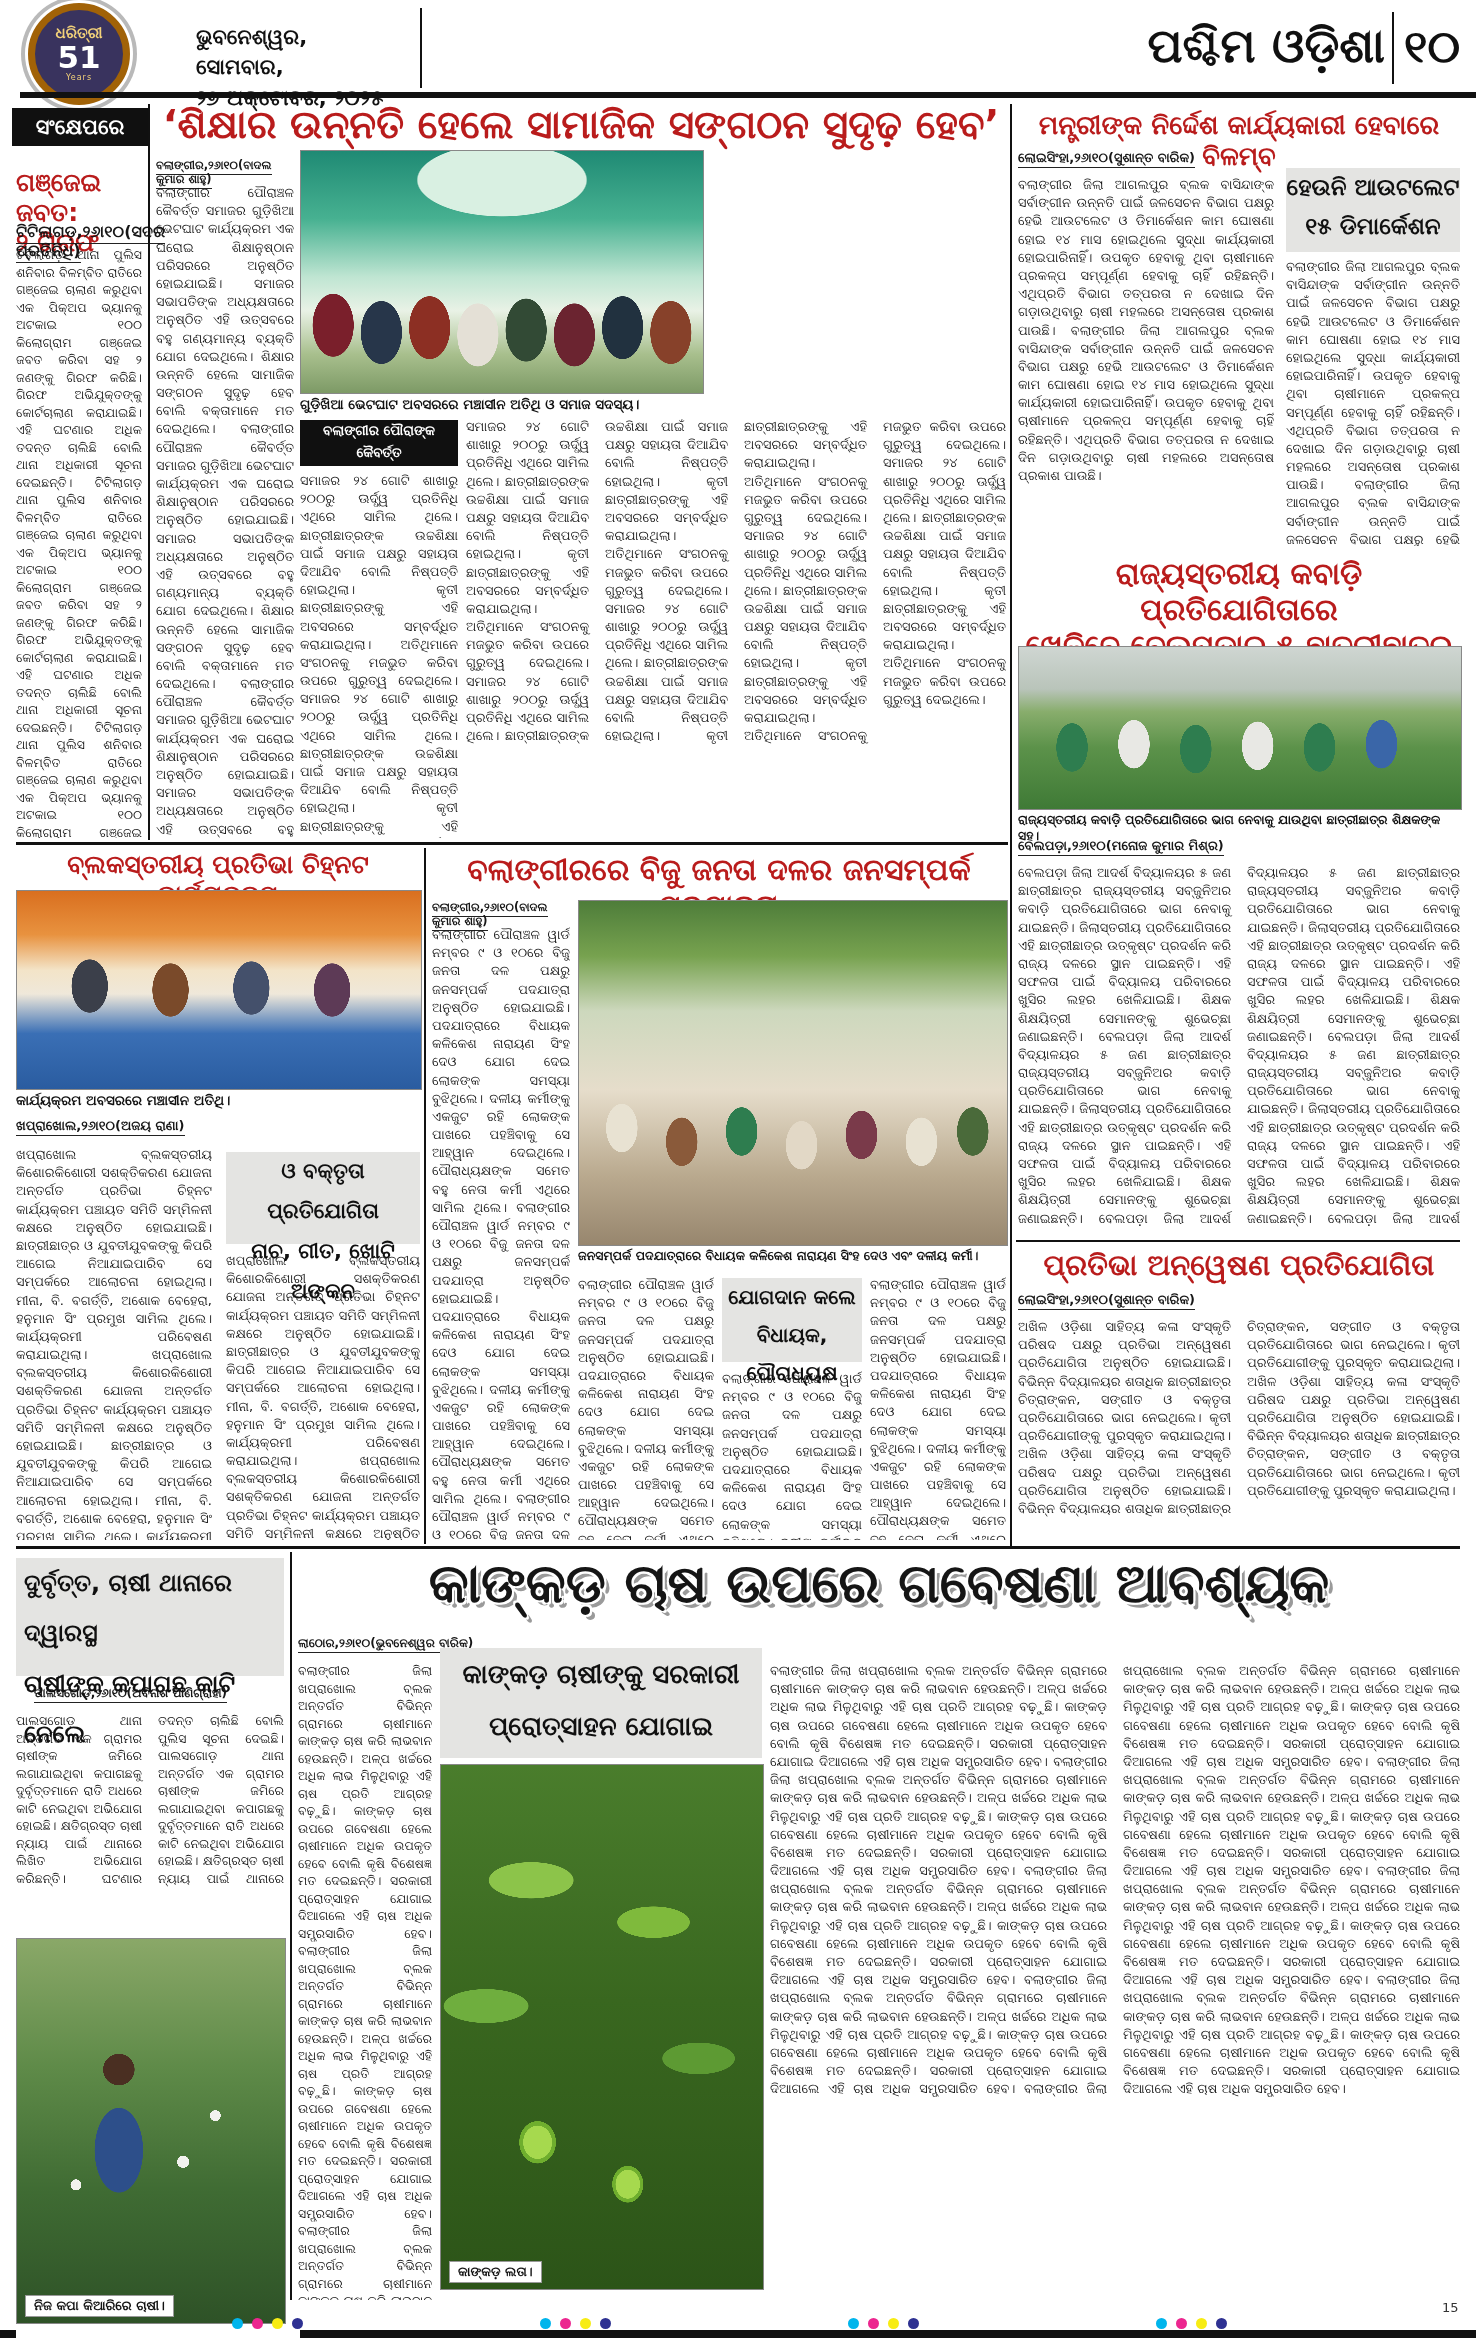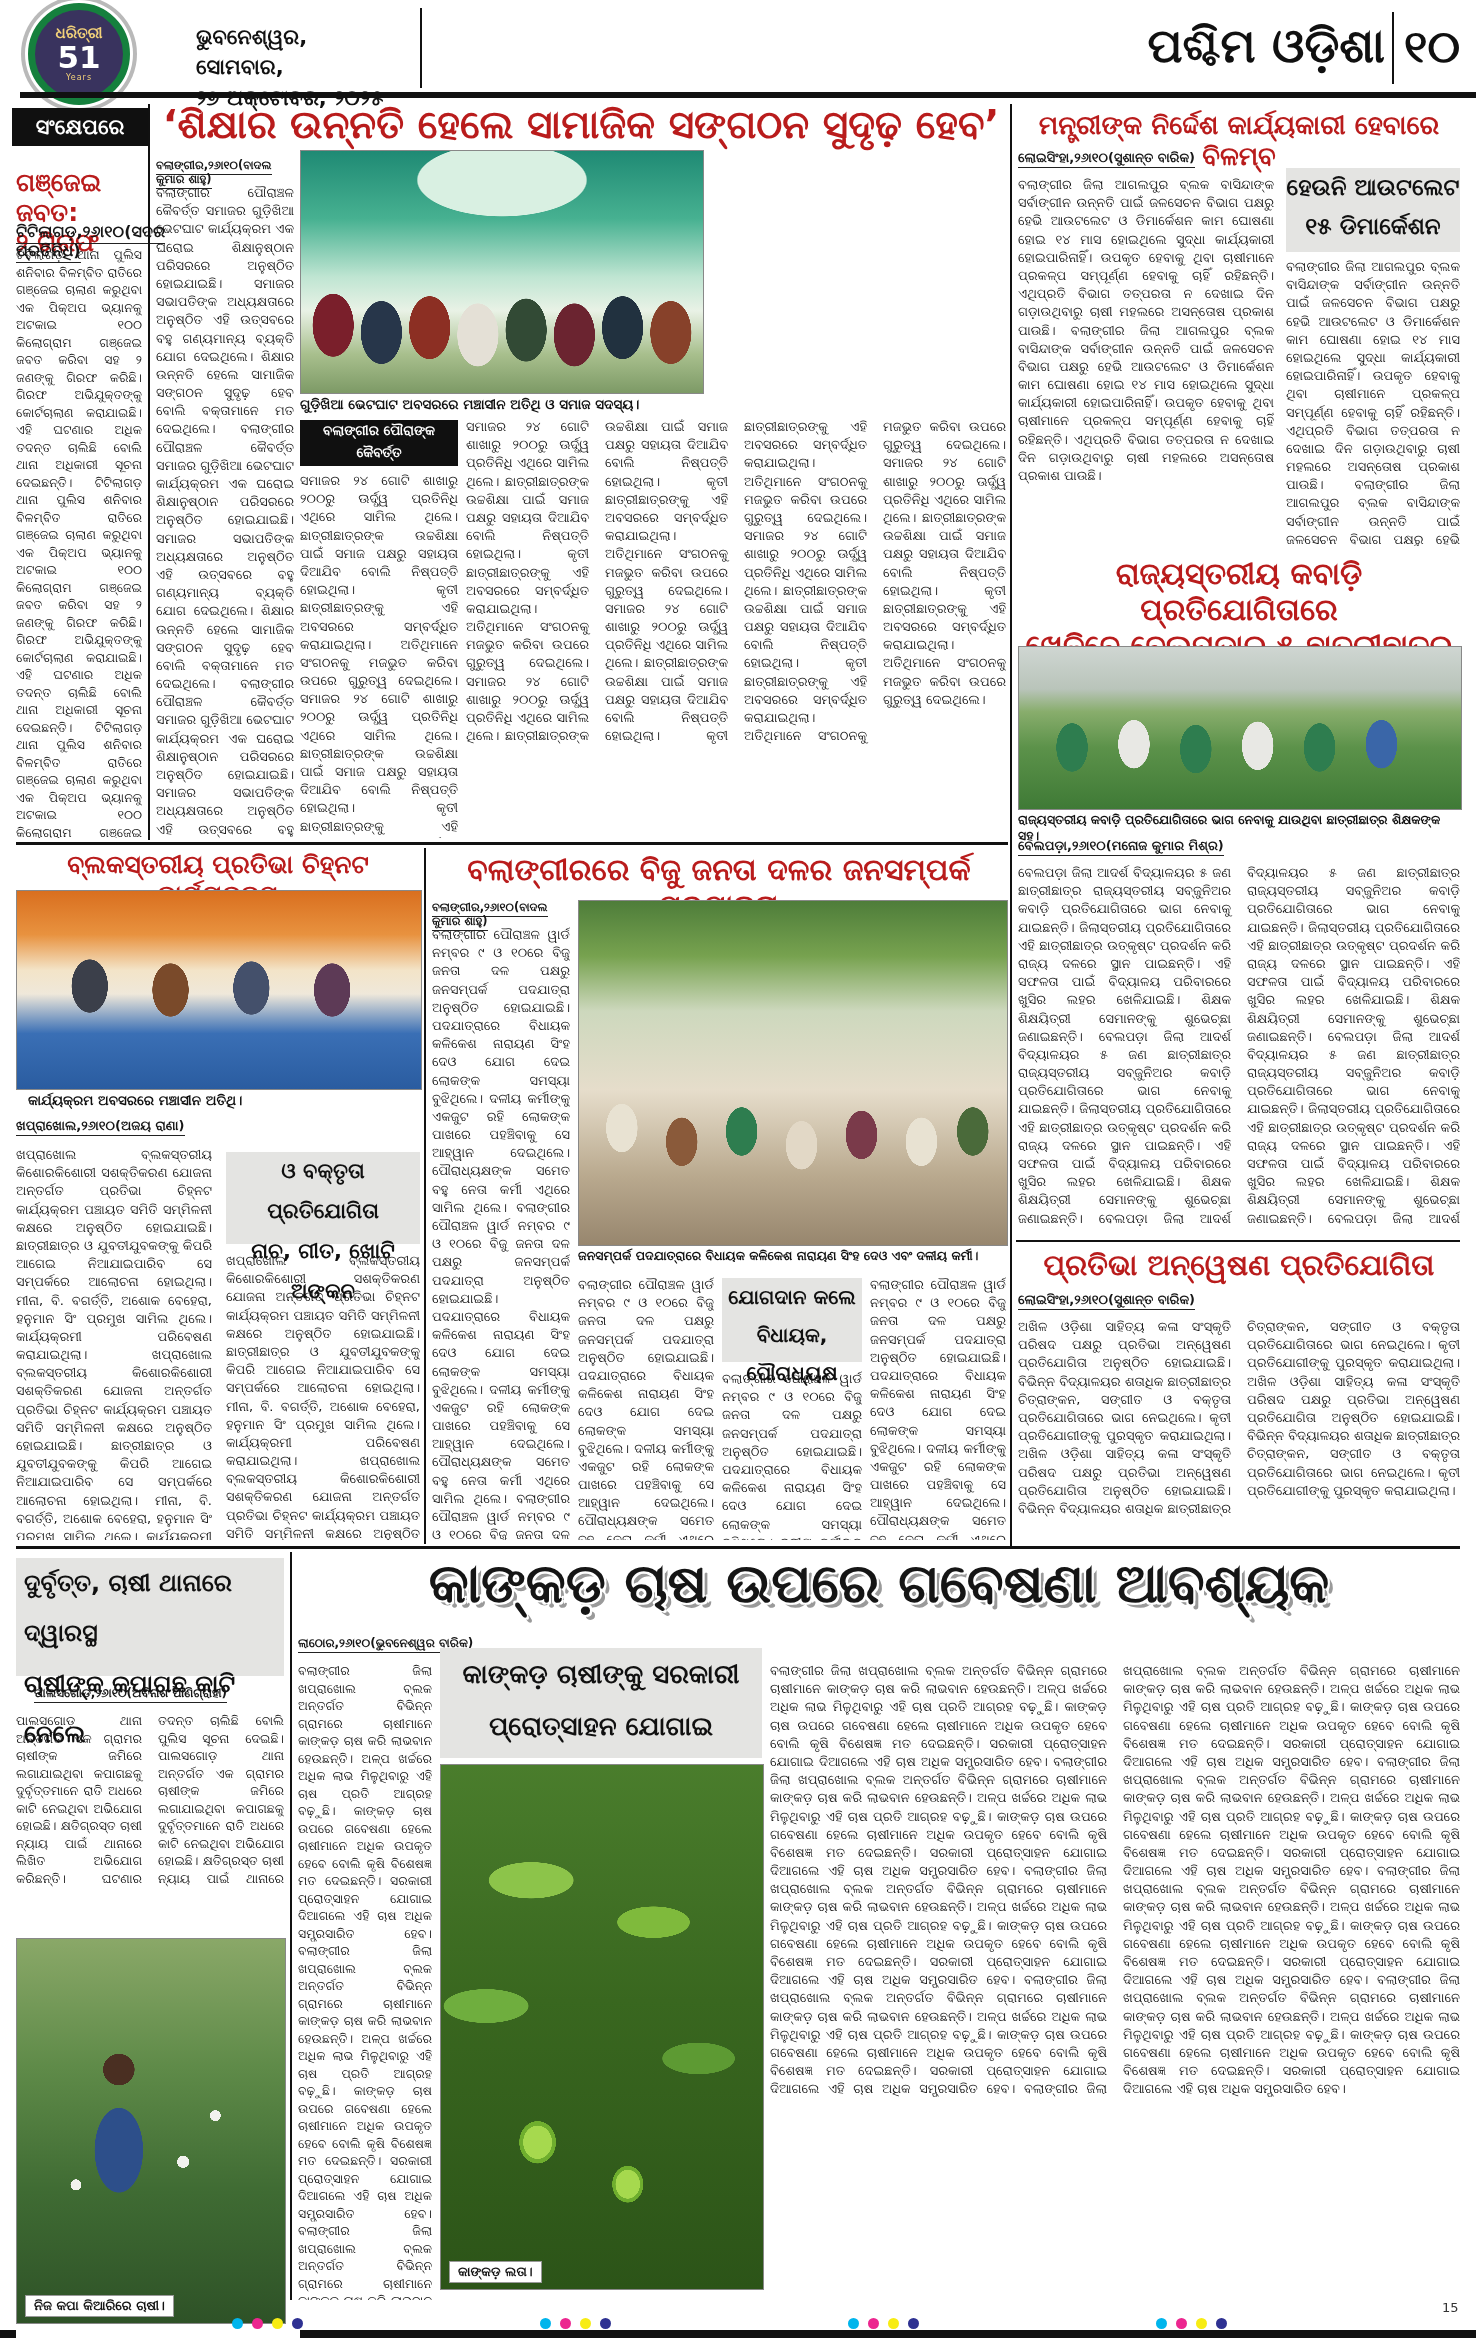--- a/index.html
+++ b/index.html
@@ -3,21 +3,21 @@
 <meta charset="utf-8">
 <style>
   html,body{margin:0;padding:0;background:#f2f2f0;}
   .page{position:relative;width:1476px;height:2339px;background:#ffffff;
         font-family:"DejaVu Sans",sans-serif;color:#111;overflow:hidden;}
   .abs{position:absolute;}
   .rule-h{background:#111;}
   .rule-v{background:#111;width:2px;}
   
   .badge{width:88px;height:88px;border-radius:50%;background:#39335e;
-         border:7px solid #15803d;box-shadow:0 0 0 3px #fff,0 0 0 7px #b9b9b9;
+         border:7px solid #a16207;box-shadow:0 0 0 3px #fff,0 0 0 7px #b9b9b9;
          display:flex;flex-direction:column;align-items:center;justify-content:center;}
   .badge .b1{color:#f3d27a;font-size:15px;font-weight:bold;line-height:1;}
   .badge .b2{color:#fff;font-size:31px;font-weight:bold;line-height:1.05;}
   .badge .b3{color:#f3d27a;font-size:8px;letter-spacing:1px;line-height:1;}
   .dateline{font-size:21px;font-weight:bold;line-height:1.45;color:#121212;}
   .section-title{font-size:47px;font-weight:bold;letter-spacing:0px;color:#101010;}
   .pageno-odia{font-size:45px;font-weight:bold;color:#101010;}
   
   .bodytxt{font-size:13px;line-height:1.4;text-align:justify;overflow:hidden;color:#141414;}
   .byline{font-size:13px;font-weight:bold;color:#161616;}
@@ -161,21 +161,21 @@
 
   <div>
     <div class="abs headline" style="left:1018px;top:1248px;width:442px;font-size:29px;text-align:center;">ପ୍ରତିଭା ଅନ୍ୱେଷଣ ପ୍ରତିଯୋଗିତା</div>
     <div class="abs byline" style="left:1018px;top:1292px;width:250px;"><u>ଲୋଇସିଂହା,୨୬ା୧୦(ସୁଶାନ୍ତ ବାରିକ)</u></div>
     <div class="abs bodytxt cols2" style="left:1018px;top:1318px;width:442px;height:222px;">ଅଖିଳ ଓଡ଼ିଶା ସାହିତ୍ୟ କଳା ସଂସ୍କୃତି ପରିଷଦ ପକ୍ଷରୁ ପ୍ରତିଭା ଅନ୍ୱେଷଣ ପ୍ରତିଯୋଗିତା ଅନୁଷ୍ଠିତ ହୋଇଯାଇଛି। ବିଭିନ୍ନ ବିଦ୍ୟାଳୟର ଶତାଧିକ ଛାତ୍ରୀଛାତ୍ର ଚିତ୍ରାଙ୍କନ, ସଙ୍ଗୀତ ଓ ବକ୍ତୃତା ପ୍ରତିଯୋଗିତାରେ ଭାଗ ନେଇଥିଲେ। କୃତୀ ପ୍ରତିଯୋଗୀଙ୍କୁ ପୁରସ୍କୃତ କରାଯାଇଥିଲା। ଅଖିଳ ଓଡ଼ିଶା ସାହିତ୍ୟ କଳା ସଂସ୍କୃତି ପରିଷଦ ପକ୍ଷରୁ ପ୍ରତିଭା ଅନ୍ୱେଷଣ ପ୍ରତିଯୋଗିତା ଅନୁଷ୍ଠିତ ହୋଇଯାଇଛି। ବିଭିନ୍ନ ବିଦ୍ୟାଳୟର ଶତାଧିକ ଛାତ୍ରୀଛାତ୍ର ଚିତ୍ରାଙ୍କନ, ସଙ୍ଗୀତ ଓ ବକ୍ତୃତା ପ୍ରତିଯୋଗିତାରେ ଭାଗ ନେଇଥିଲେ। କୃତୀ ପ୍ରତିଯୋଗୀଙ୍କୁ ପୁରସ୍କୃତ କରାଯାଇଥିଲା। ଅଖିଳ ଓଡ଼ିଶା ସାହିତ୍ୟ କଳା ସଂସ୍କୃତି ପରିଷଦ ପକ୍ଷରୁ ପ୍ରତିଭା ଅନ୍ୱେଷଣ ପ୍ରତିଯୋଗିତା ଅନୁଷ୍ଠିତ ହୋଇଯାଇଛି। ବିଭିନ୍ନ ବିଦ୍ୟାଳୟର ଶତାଧିକ ଛାତ୍ରୀଛାତ୍ର ଚିତ୍ରାଙ୍କନ, ସଙ୍ଗୀତ ଓ ବକ୍ତୃତା ପ୍ରତିଯୋଗିତାରେ ଭାଗ ନେଇଥିଲେ। କୃତୀ ପ୍ରତିଯୋଗୀଙ୍କୁ ପୁରସ୍କୃତ କରାଯାଇଥିଲା।</div>
   </div>
 
   <div>
     <div class="abs headline" style="left:16px;top:850px;width:404px;font-size:25px;text-align:center;">ବ୍ଲକସ୍ତରୀୟ ପ୍ରତିଭା ଚିହ୍ନଟ କାର୍ଯ୍ୟକ୍ରମ</div>
     <div class="abs photo ph-talent" style="left:16px;top:890px;width:404px;height:198px;"></div>
-    <div class="abs caption" style="left:28px;top:1092px;width:404px;">କାର୍ଯ୍ୟକ୍ରମ ଅବସରରେ ମଞ୍ଚାସୀନ ଅତିଥି।</div>
+    <div class="abs caption" style="left:16px;top:1092px;width:404px;">କାର୍ଯ୍ୟକ୍ରମ ଅବସରରେ ମଞ୍ଚାସୀନ ଅତିଥି।</div>
     <div class="abs byline" style="left:16px;top:1118px;width:240px;"><u>ଖପ୍ରାଖୋଲ,୨୬ା୧୦(ଅଜୟ ରାଣା)</u></div>
     <div class="abs bodytxt" style="left:16px;top:1146px;width:196px;height:394px;">ଖପ୍ରାଖୋଲ ବ୍ଲକସ୍ତରୀୟ କିଶୋରକିଶୋରୀ ସଶକ୍ତିକରଣ ଯୋଜନା ଅନ୍ତର୍ଗତ ପ୍ରତିଭା ଚିହ୍ନଟ କାର୍ଯ୍ୟକ୍ରମ ପଞ୍ଚାୟତ ସମିତି ସମ୍ମିଳନୀ କକ୍ଷରେ ଅନୁଷ୍ଠିତ ହୋଇଯାଇଛି। ଛାତ୍ରୀଛାତ୍ର ଓ ଯୁବତୀଯୁବକଙ୍କୁ କିପରି ଆଗେଇ ନିଆଯାଇପାରିବ ସେ ସମ୍ପର୍କରେ ଆଲୋଚନା ହୋଇଥିଲା। ମୀନା, ବି. ବଗର୍ତ୍ତି, ଅଶୋକ ବେହେରା, ହନୁମାନ ସିଂ ପ୍ରମୁଖ ସାମିଲ ଥିଲେ। କାର୍ଯ୍ୟକ୍ରମୀ ପରିବେଷଣ କରାଯାଇଥିଲା। ଖପ୍ରାଖୋଲ ବ୍ଲକସ୍ତରୀୟ କିଶୋରକିଶୋରୀ ସଶକ୍ତିକରଣ ଯୋଜନା ଅନ୍ତର୍ଗତ ପ୍ରତିଭା ଚିହ୍ନଟ କାର୍ଯ୍ୟକ୍ରମ ପଞ୍ଚାୟତ ସମିତି ସମ୍ମିଳନୀ କକ୍ଷରେ ଅନୁଷ୍ଠିତ ହୋଇଯାଇଛି। ଛାତ୍ରୀଛାତ୍ର ଓ ଯୁବତୀଯୁବକଙ୍କୁ କିପରି ଆଗେଇ ନିଆଯାଇପାରିବ ସେ ସମ୍ପର୍କରେ ଆଲୋଚନା ହୋଇଥିଲା। ମୀନା, ବି. ବଗର୍ତ୍ତି, ଅଶୋକ ବେହେରା, ହନୁମାନ ସିଂ ପ୍ରମୁଖ ସାମିଲ ଥିଲେ। କାର୍ଯ୍ୟକ୍ରମୀ ପରିବେଷଣ କରାଯାଇଥିଲା।</div>
     <div class="abs gray-box" style="left:226px;top:1152px;width:194px;height:92px;font-size:21px;line-height:1.9;">
       <div>ଓ ବକ୍ତୃତା ପ୍ରତିଯୋଗିତା</div>
       <div>ନାଚ, ଗୀତ, ଖୋଟି ଅଙ୍କନ</div>
     </div>
     <div class="abs bodytxt" style="left:226px;top:1252px;width:194px;height:288px;">ଖପ୍ରାଖୋଲ ବ୍ଲକସ୍ତରୀୟ କିଶୋରକିଶୋରୀ ସଶକ୍ତିକରଣ ଯୋଜନା ଅନ୍ତର୍ଗତ ପ୍ରତିଭା ଚିହ୍ନଟ କାର୍ଯ୍ୟକ୍ରମ ପଞ୍ଚାୟତ ସମିତି ସମ୍ମିଳନୀ କକ୍ଷରେ ଅନୁଷ୍ଠିତ ହୋଇଯାଇଛି। ଛାତ୍ରୀଛାତ୍ର ଓ ଯୁବତୀଯୁବକଙ୍କୁ କିପରି ଆଗେଇ ନିଆଯାଇପାରିବ ସେ ସମ୍ପର୍କରେ ଆଲୋଚନା ହୋଇଥିଲା। ମୀନା, ବି. ବଗର୍ତ୍ତି, ଅଶୋକ ବେହେରା, ହନୁମାନ ସିଂ ପ୍ରମୁଖ ସାମିଲ ଥିଲେ। କାର୍ଯ୍ୟକ୍ରମୀ ପରିବେଷଣ କରାଯାଇଥିଲା। ଖପ୍ରାଖୋଲ ବ୍ଲକସ୍ତରୀୟ କିଶୋରକିଶୋରୀ ସଶକ୍ତିକରଣ ଯୋଜନା ଅନ୍ତର୍ଗତ ପ୍ରତିଭା ଚିହ୍ନଟ କାର୍ଯ୍ୟକ୍ରମ ପଞ୍ଚାୟତ ସମିତି ସମ୍ମିଳନୀ କକ୍ଷରେ ଅନୁଷ୍ଠିତ ହୋଇଯାଇଛି। ଛାତ୍ରୀଛାତ୍ର ଓ ଯୁବତୀଯୁବକଙ୍କୁ କିପରି ଆଗେଇ ନିଆଯାଇପାରିବ ସେ ସମ୍ପର୍କରେ ଆଲୋଚନା ହୋଇଥିଲା। ମୀନା, ବି. ବଗର୍ତ୍ତି, ଅଶୋକ ବେହେରା, ହନୁମାନ ସିଂ ପ୍ରମୁଖ ସାମିଲ ଥିଲେ। କାର୍ଯ୍ୟକ୍ରମୀ ପରିବେଷଣ କରାଯାଇଥିଲା।</div>
   </div>
   <div class="abs rule-v" style="left:424px;top:848px;height:696px;width:1.5px;"></div>
 

